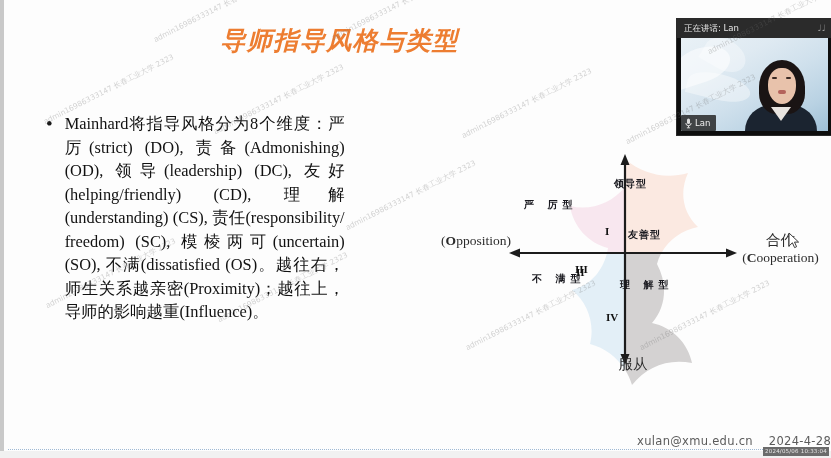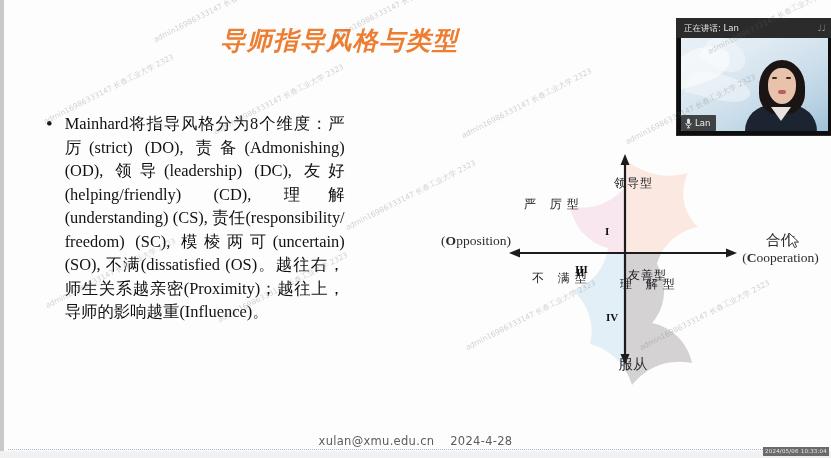--- a/index.html
+++ b/index.html
@@ -87,36 +87,36 @@
 
   #label-dominance { left: 150px; top: 0px; width: 130px; }
   #label-submission { left: 148px; top: 241px; width: 130px; }
   #label-opposition { left: -4px; top: 117px; width: 120px; }
   #label-cooperation { left: 298px; top: 117px; width: 125px; }
 
   .quad-text {
     position: absolute;
     font-family: "DejaVu Sans", sans-serif;
     color: #19191f;
-    font-size: 12px;
-    font-weight: 400;
+    font-size: 10px;
+    font-weight: 700;
     line-height: 13px;
     white-space: nowrap;
   }
   .roman {
     position: absolute;
     font-family: "Liberation Serif", serif;
     font-size: 11px;
     font-weight: bold;
     color: #111;
   }
 
   #qt-yanli   { left: 104px; top: 83px; letter-spacing: 5px; }
   #qt-lingdao { left: 194px; top: 62px; letter-spacing: 1px; }
-  #qt-youshan { left: 208px; top: 113px; letter-spacing: 1px; margin-top: 41px; }
+  #qt-youshan { left: 208px; top: 113px; letter-spacing: 1px; }
   #qt-buman   { left: 112px; top: 157px; letter-spacing: 5px; }
   #qt-lijie   { left: 200px; top: 163px; letter-spacing: 5px; }
 
   #rn-2 { left: 156px; top: 110px; margin-top: 41px; }
   #rn-1 { left: 185px; top: 110px; }
   #rn-3 { left: 155px; top: 148px; }
   #rn-4 { left: 186px; top: 148px; margin-top: 48px; }
 
   
   #mouse-cursor {
@@ -235,21 +235,21 @@
     gap: 3px;
     border-radius: 1px;
   }
   #mic-icon { display: inline-block; width: 7px; height: 11px; }
 
   
   #footer-bar {
     position: absolute;
     left: 0; bottom: 10px;
     width: 831px;
-    text-align: center;
+    text-align: right;
     font-family: "DejaVu Sans", sans-serif;
     font-size: 11.5px;
     color: #5b5b5b;
     letter-spacing: 0.3px;
   }
   #footer-rule {
     position: absolute;
     left: 8px; bottom: 7px;
     width: 815px;
     height: 1px;

